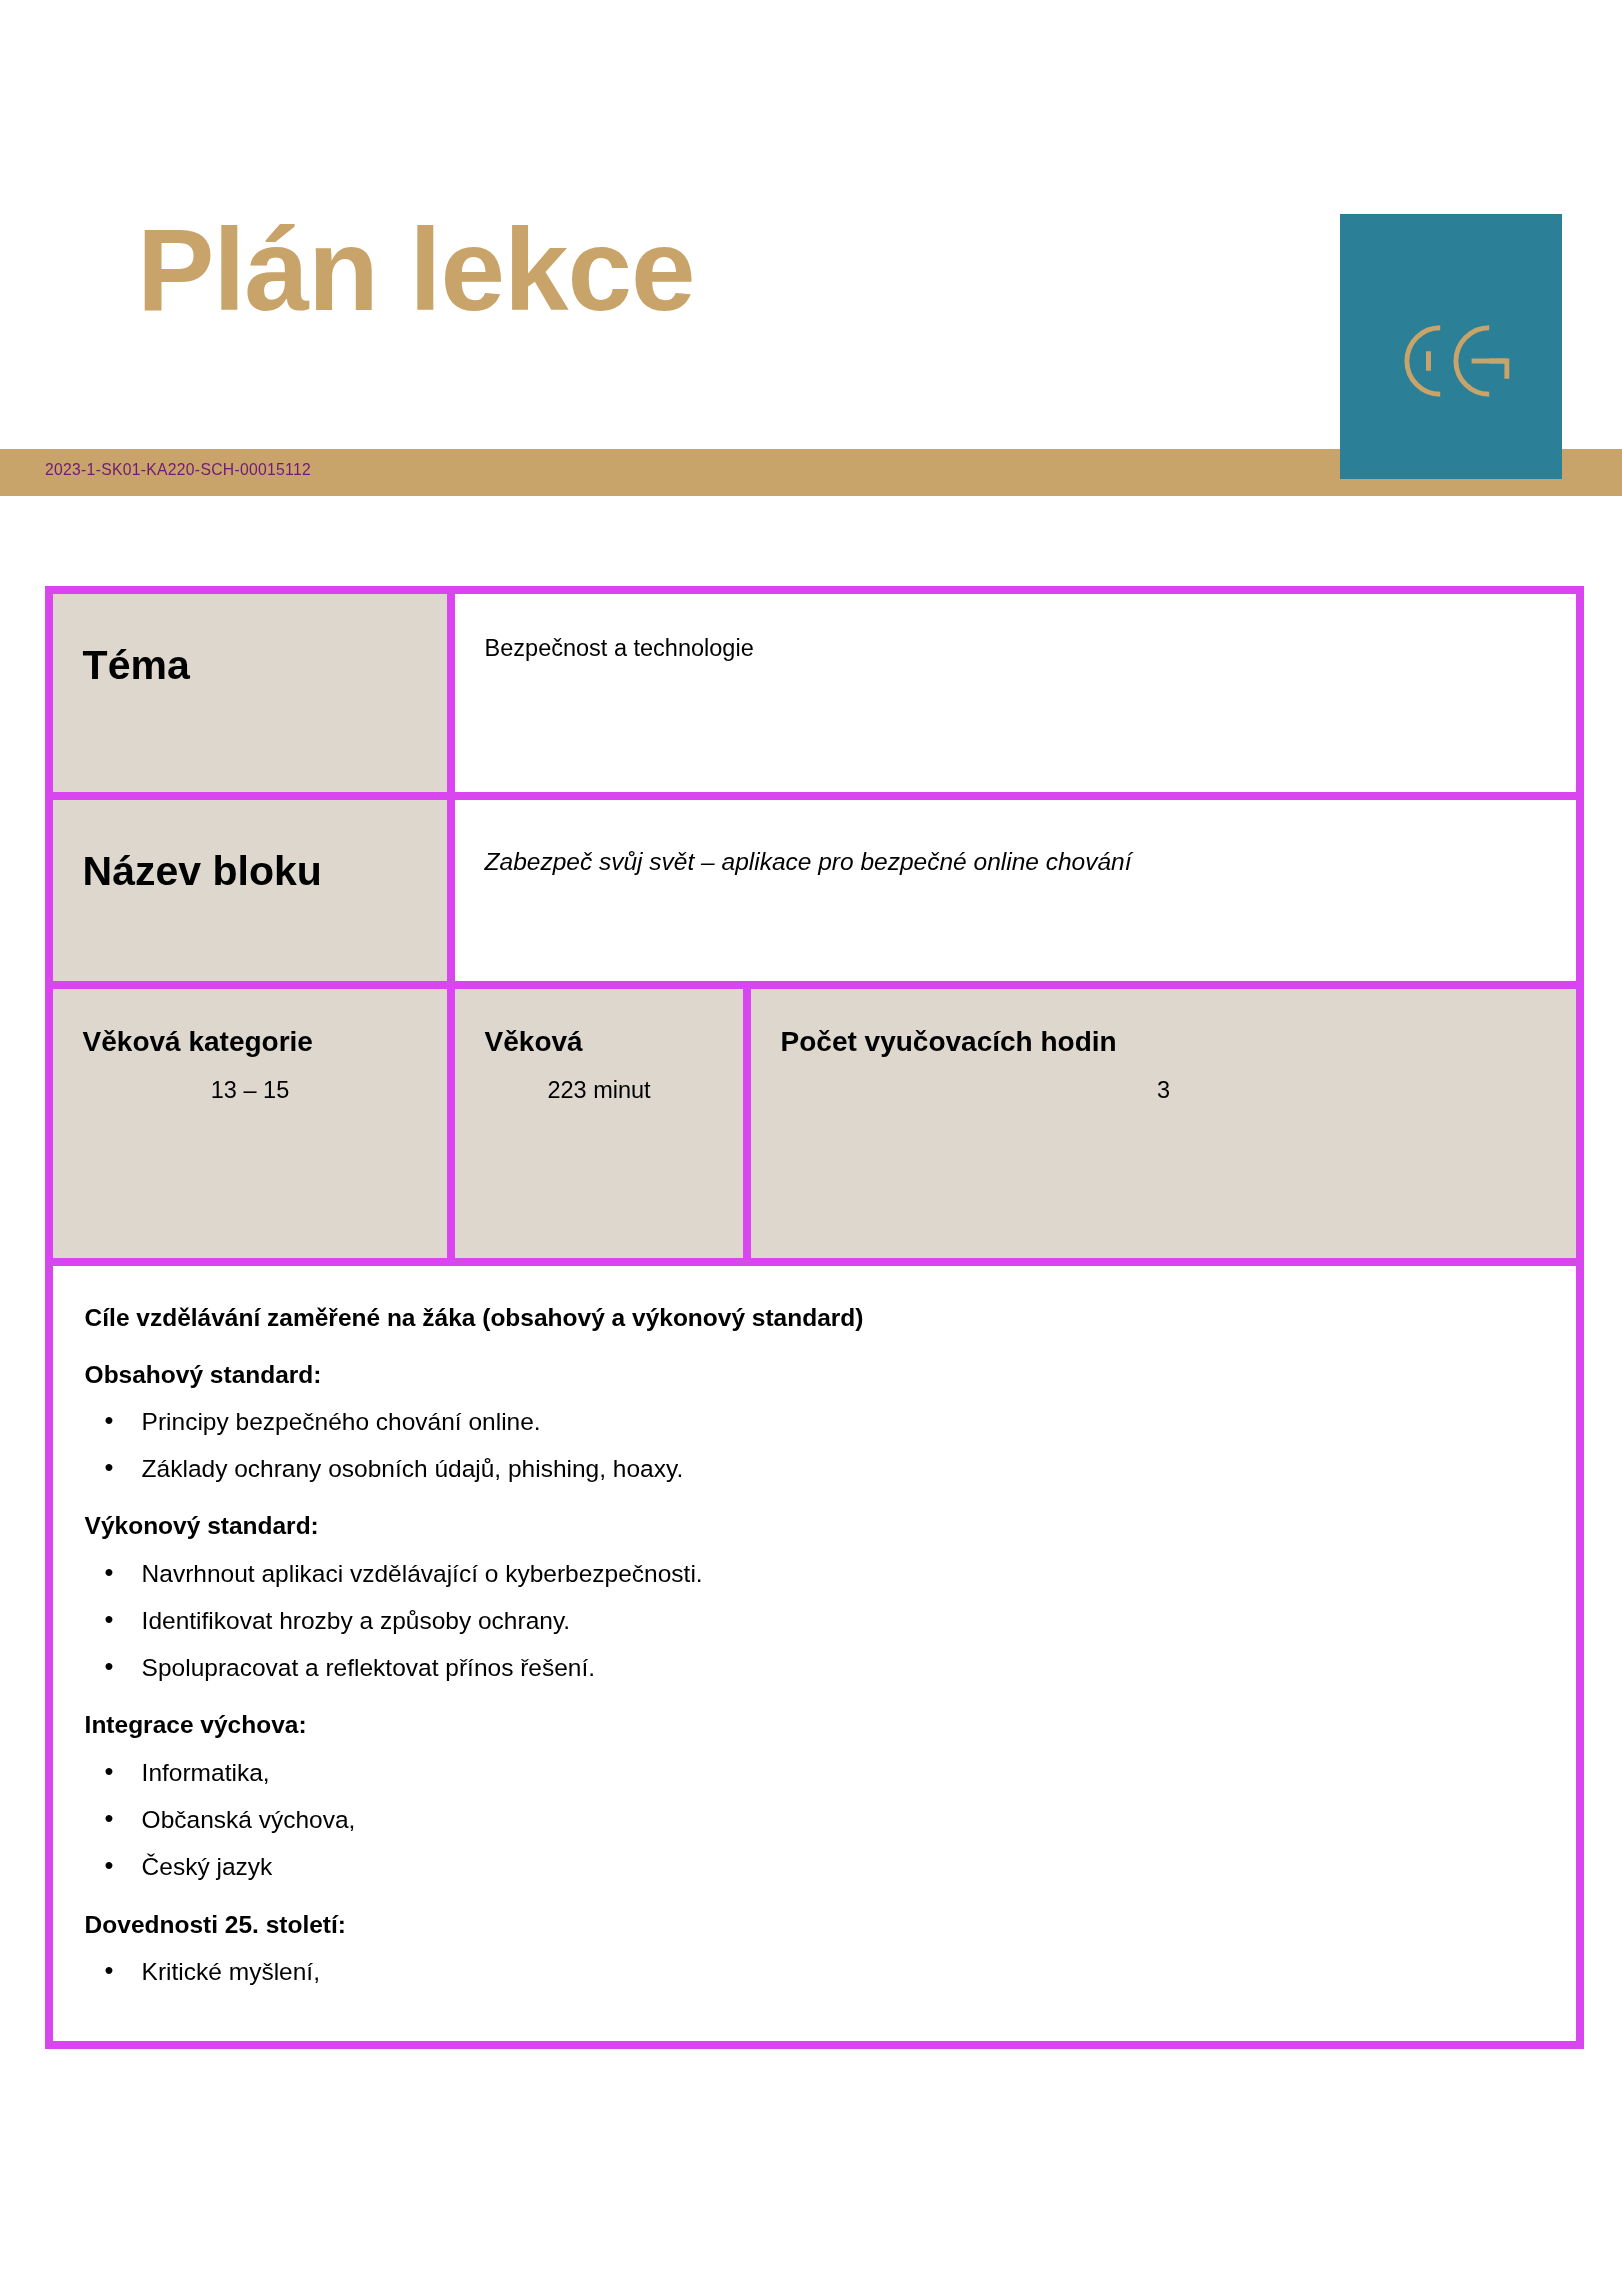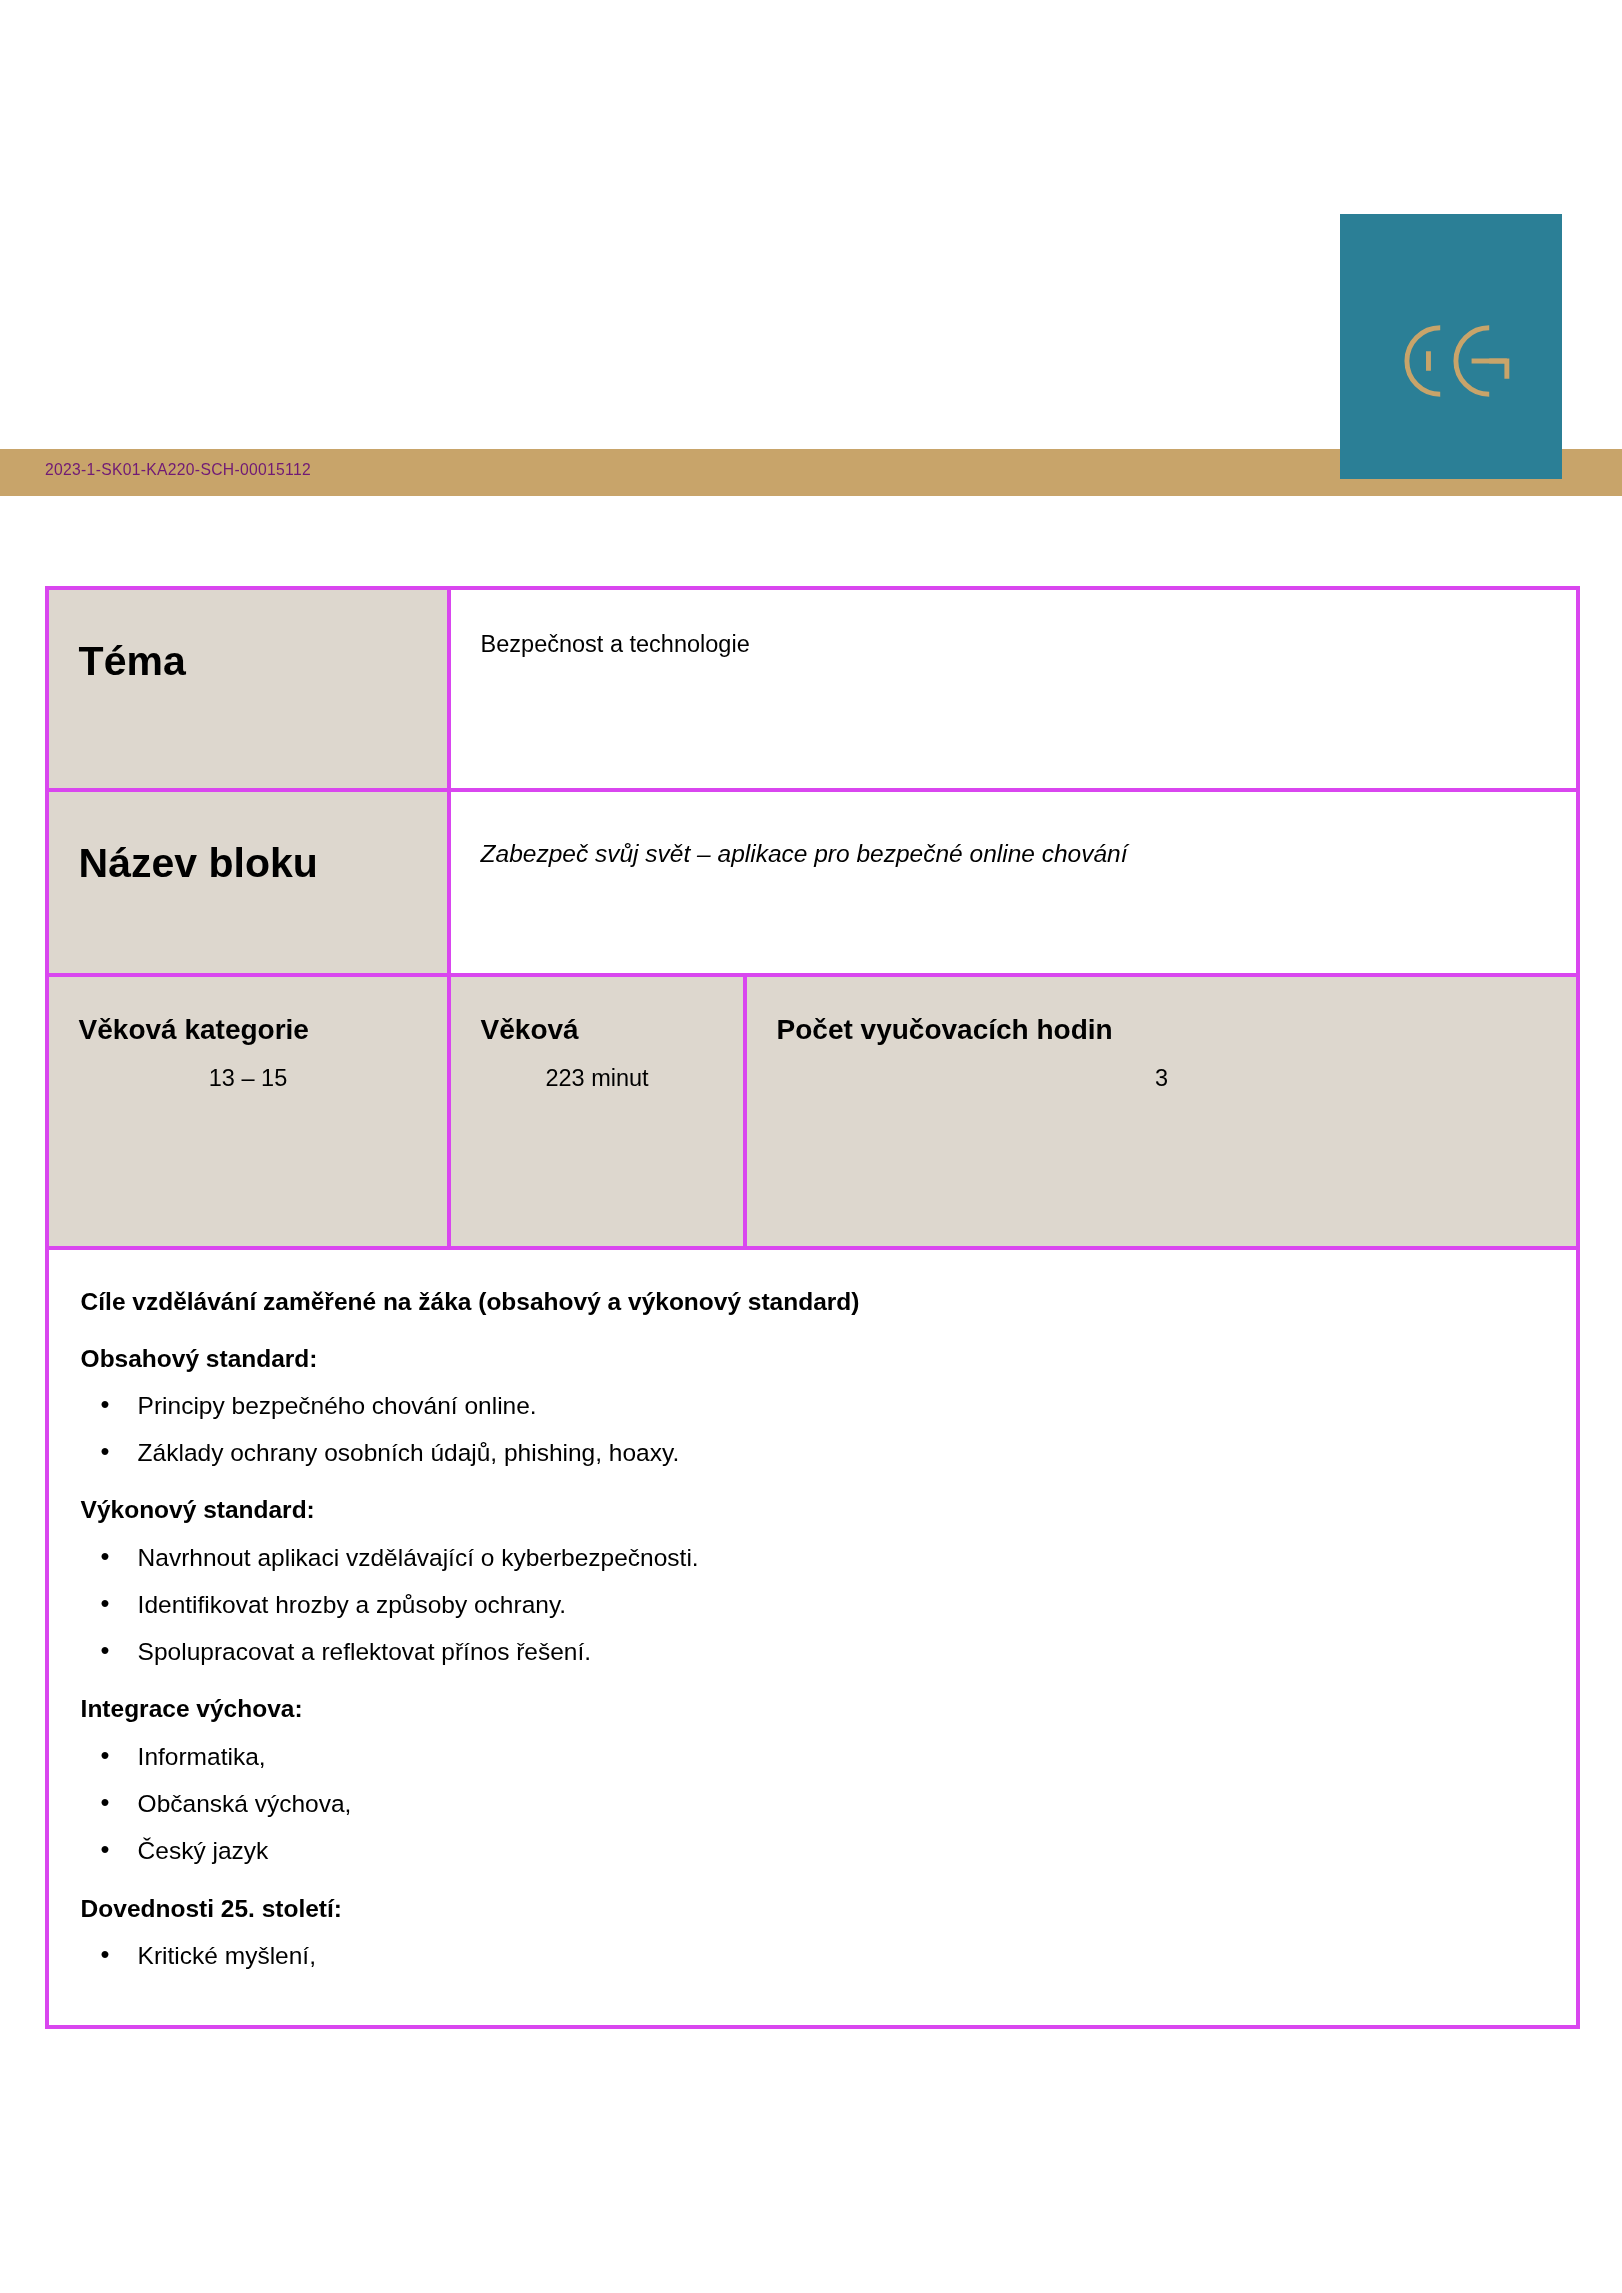--- a/index.html
+++ b/index.html
@@ -70,21 +70,21 @@
   
   .doc-table {
     position: absolute;
     left: 45px;
     top: 586px;
     width: 1531px;
     border-collapse: collapse;
     table-layout: fixed;
   }
   .doc-table td {
-    border: 4px solid #d946ef;
+    border: 8px solid #d946ef;
     vertical-align: top;
     padding: 12px;
   }
   .shaded {
     background: #ddd7ce;
   }
   .label-big {
     font-size: 41px;
     font-weight: bold;
     line-height: 1.1;
@@ -148,20 +148,21 @@
     position: absolute;
     left: -37px;
     top: -2px;
     font-size: 25.5px;
   }
 </style>
 </head>
 <body>
 
 <div class="header">
+  <div class="title">Plán lekce</div>
   <div class="header-bar"></div>
   <div class="project-code">2023-1-SK01-KA220-SCH-00015112</div>
 
   <div class="logo-box">
     <svg class="logo-mark" viewBox="0 0 150 108">
       <path d="M64 20 A34 34 0 1 0 64 88" fill="none" stroke="#c8a46a" stroke-width="5"></path>
       <path d="M52 44 L52 64" fill="none" stroke="#c8a46a" stroke-width="5"></path>
       <path d="M114 20 A34 34 0 1 0 114 88" fill="none" stroke="#c8a46a" stroke-width="5"></path>
       <path d="M114 54 L132 54 L132 72" fill="none" stroke="#c8a46a" stroke-width="5"></path>
       <path d="M96 54 L132 54" fill="none" stroke="#c8a46a" stroke-width="5"></path>

